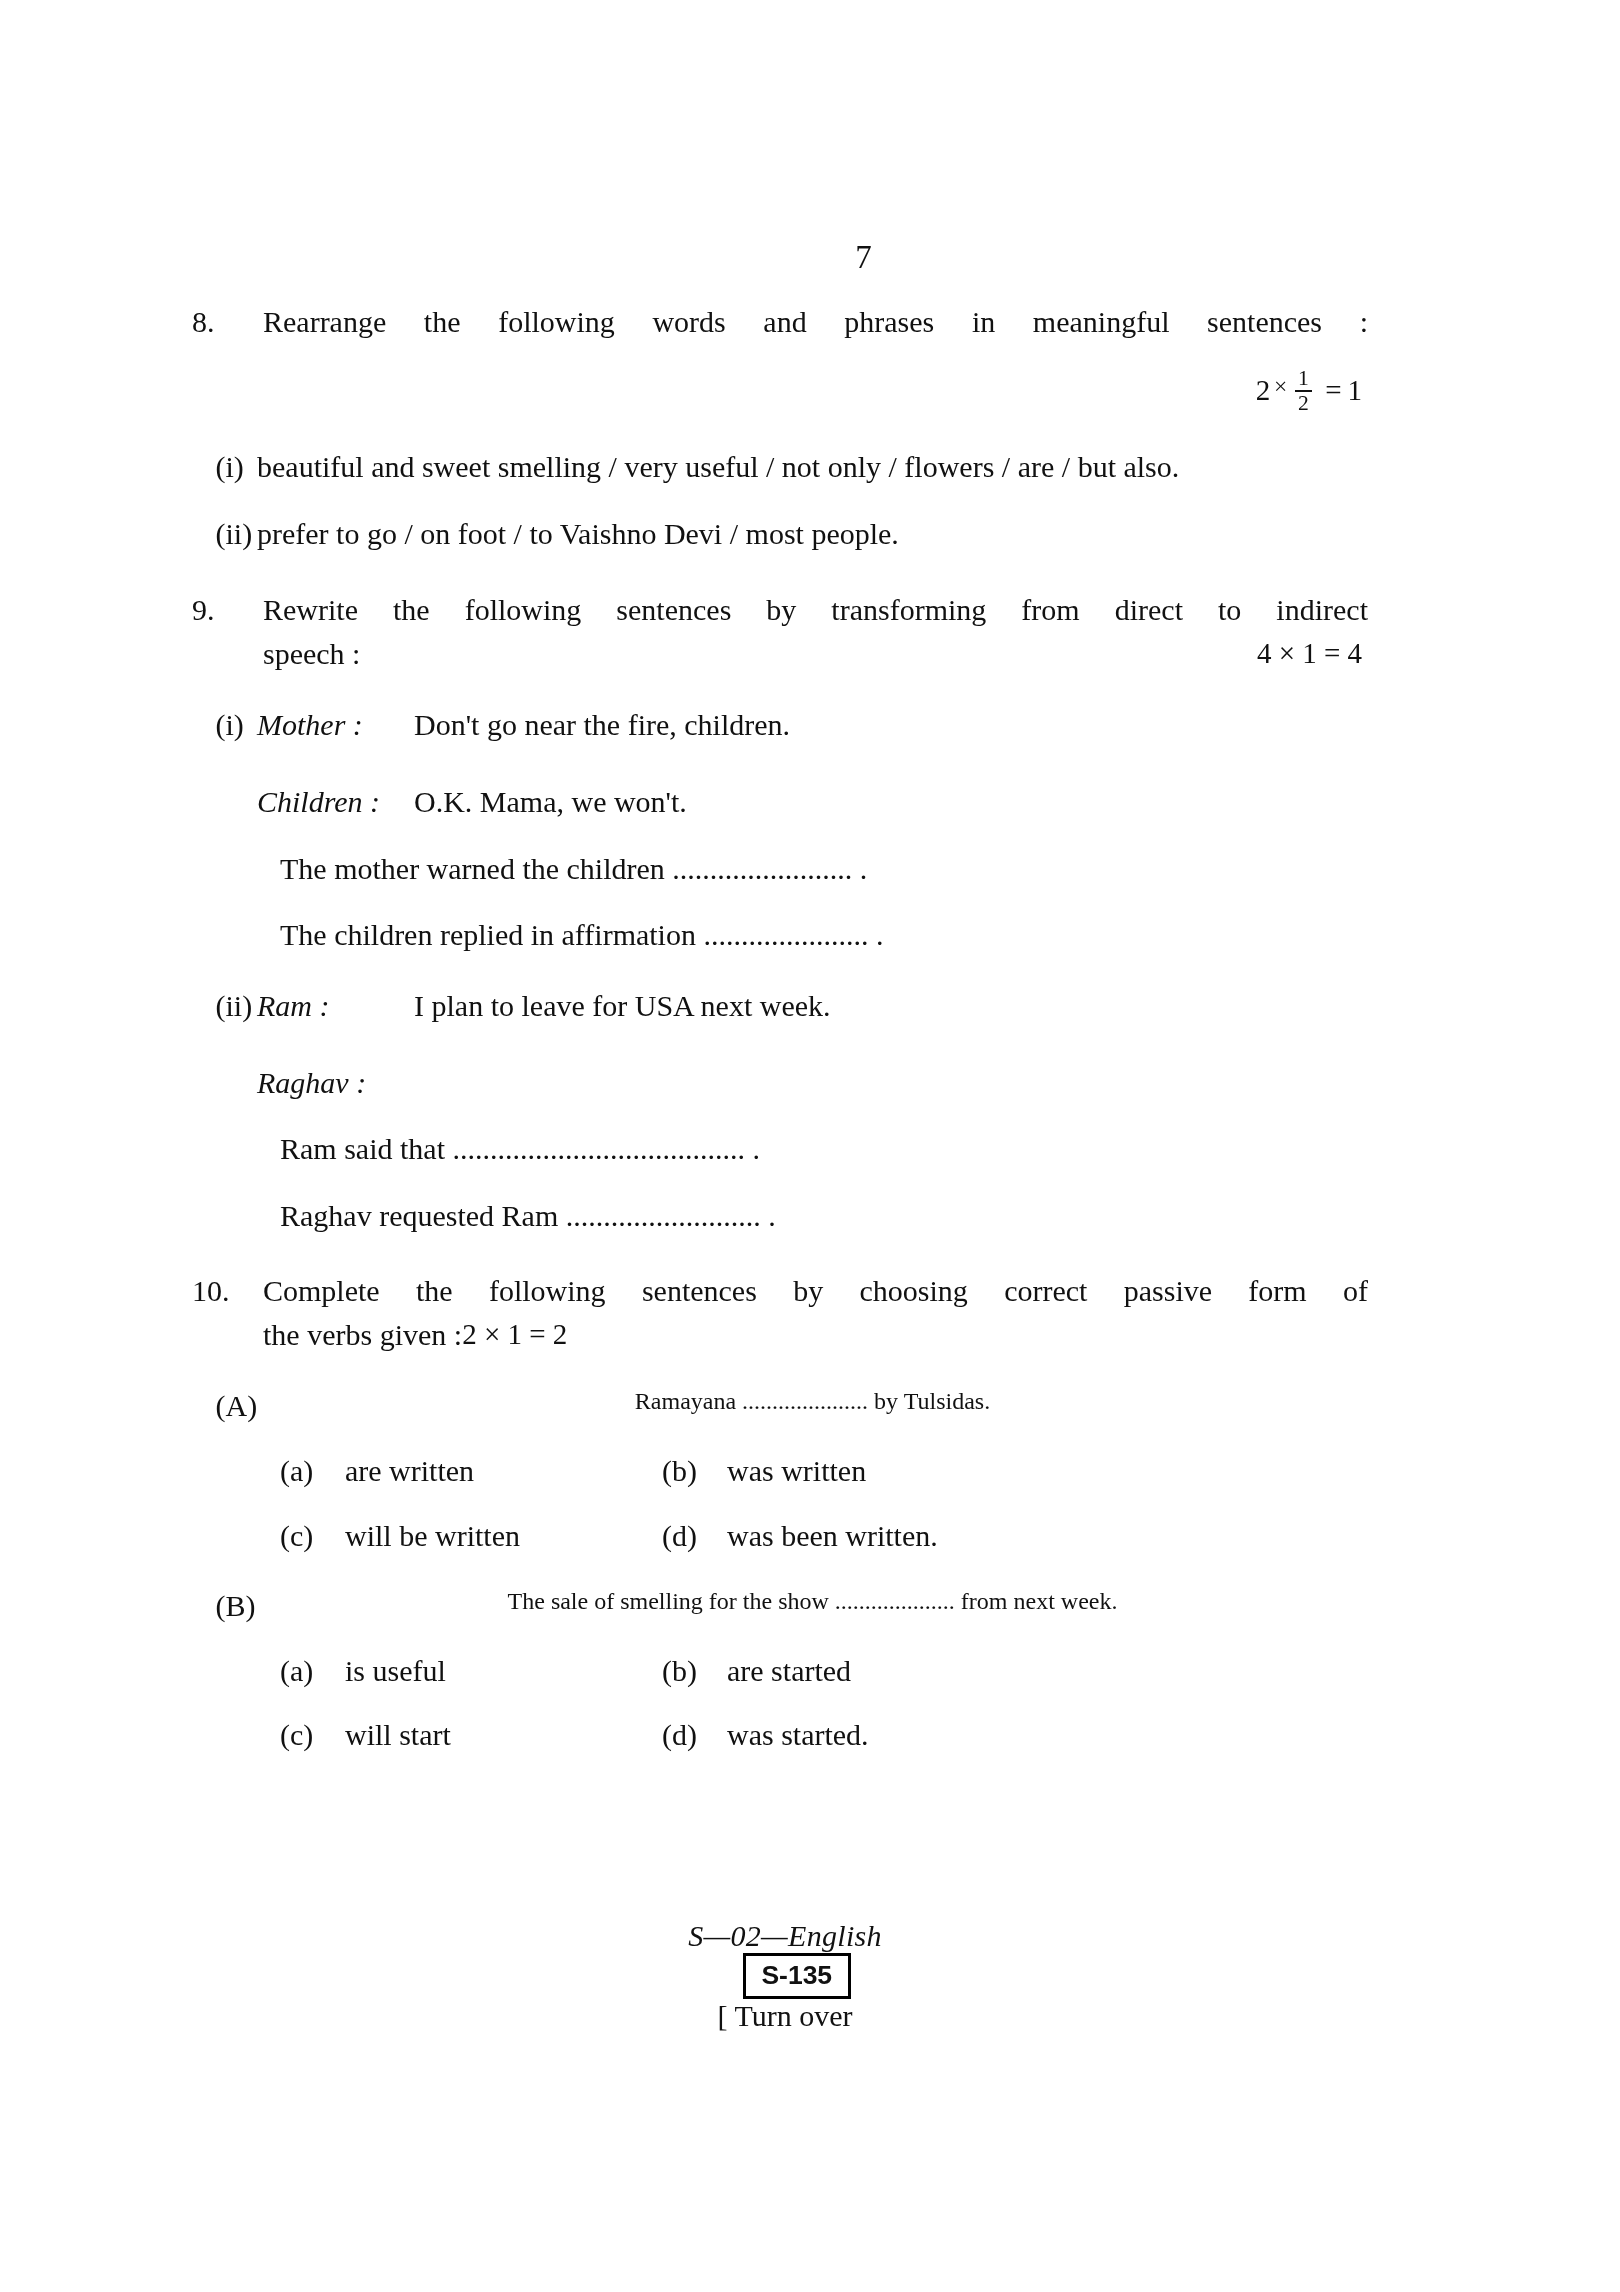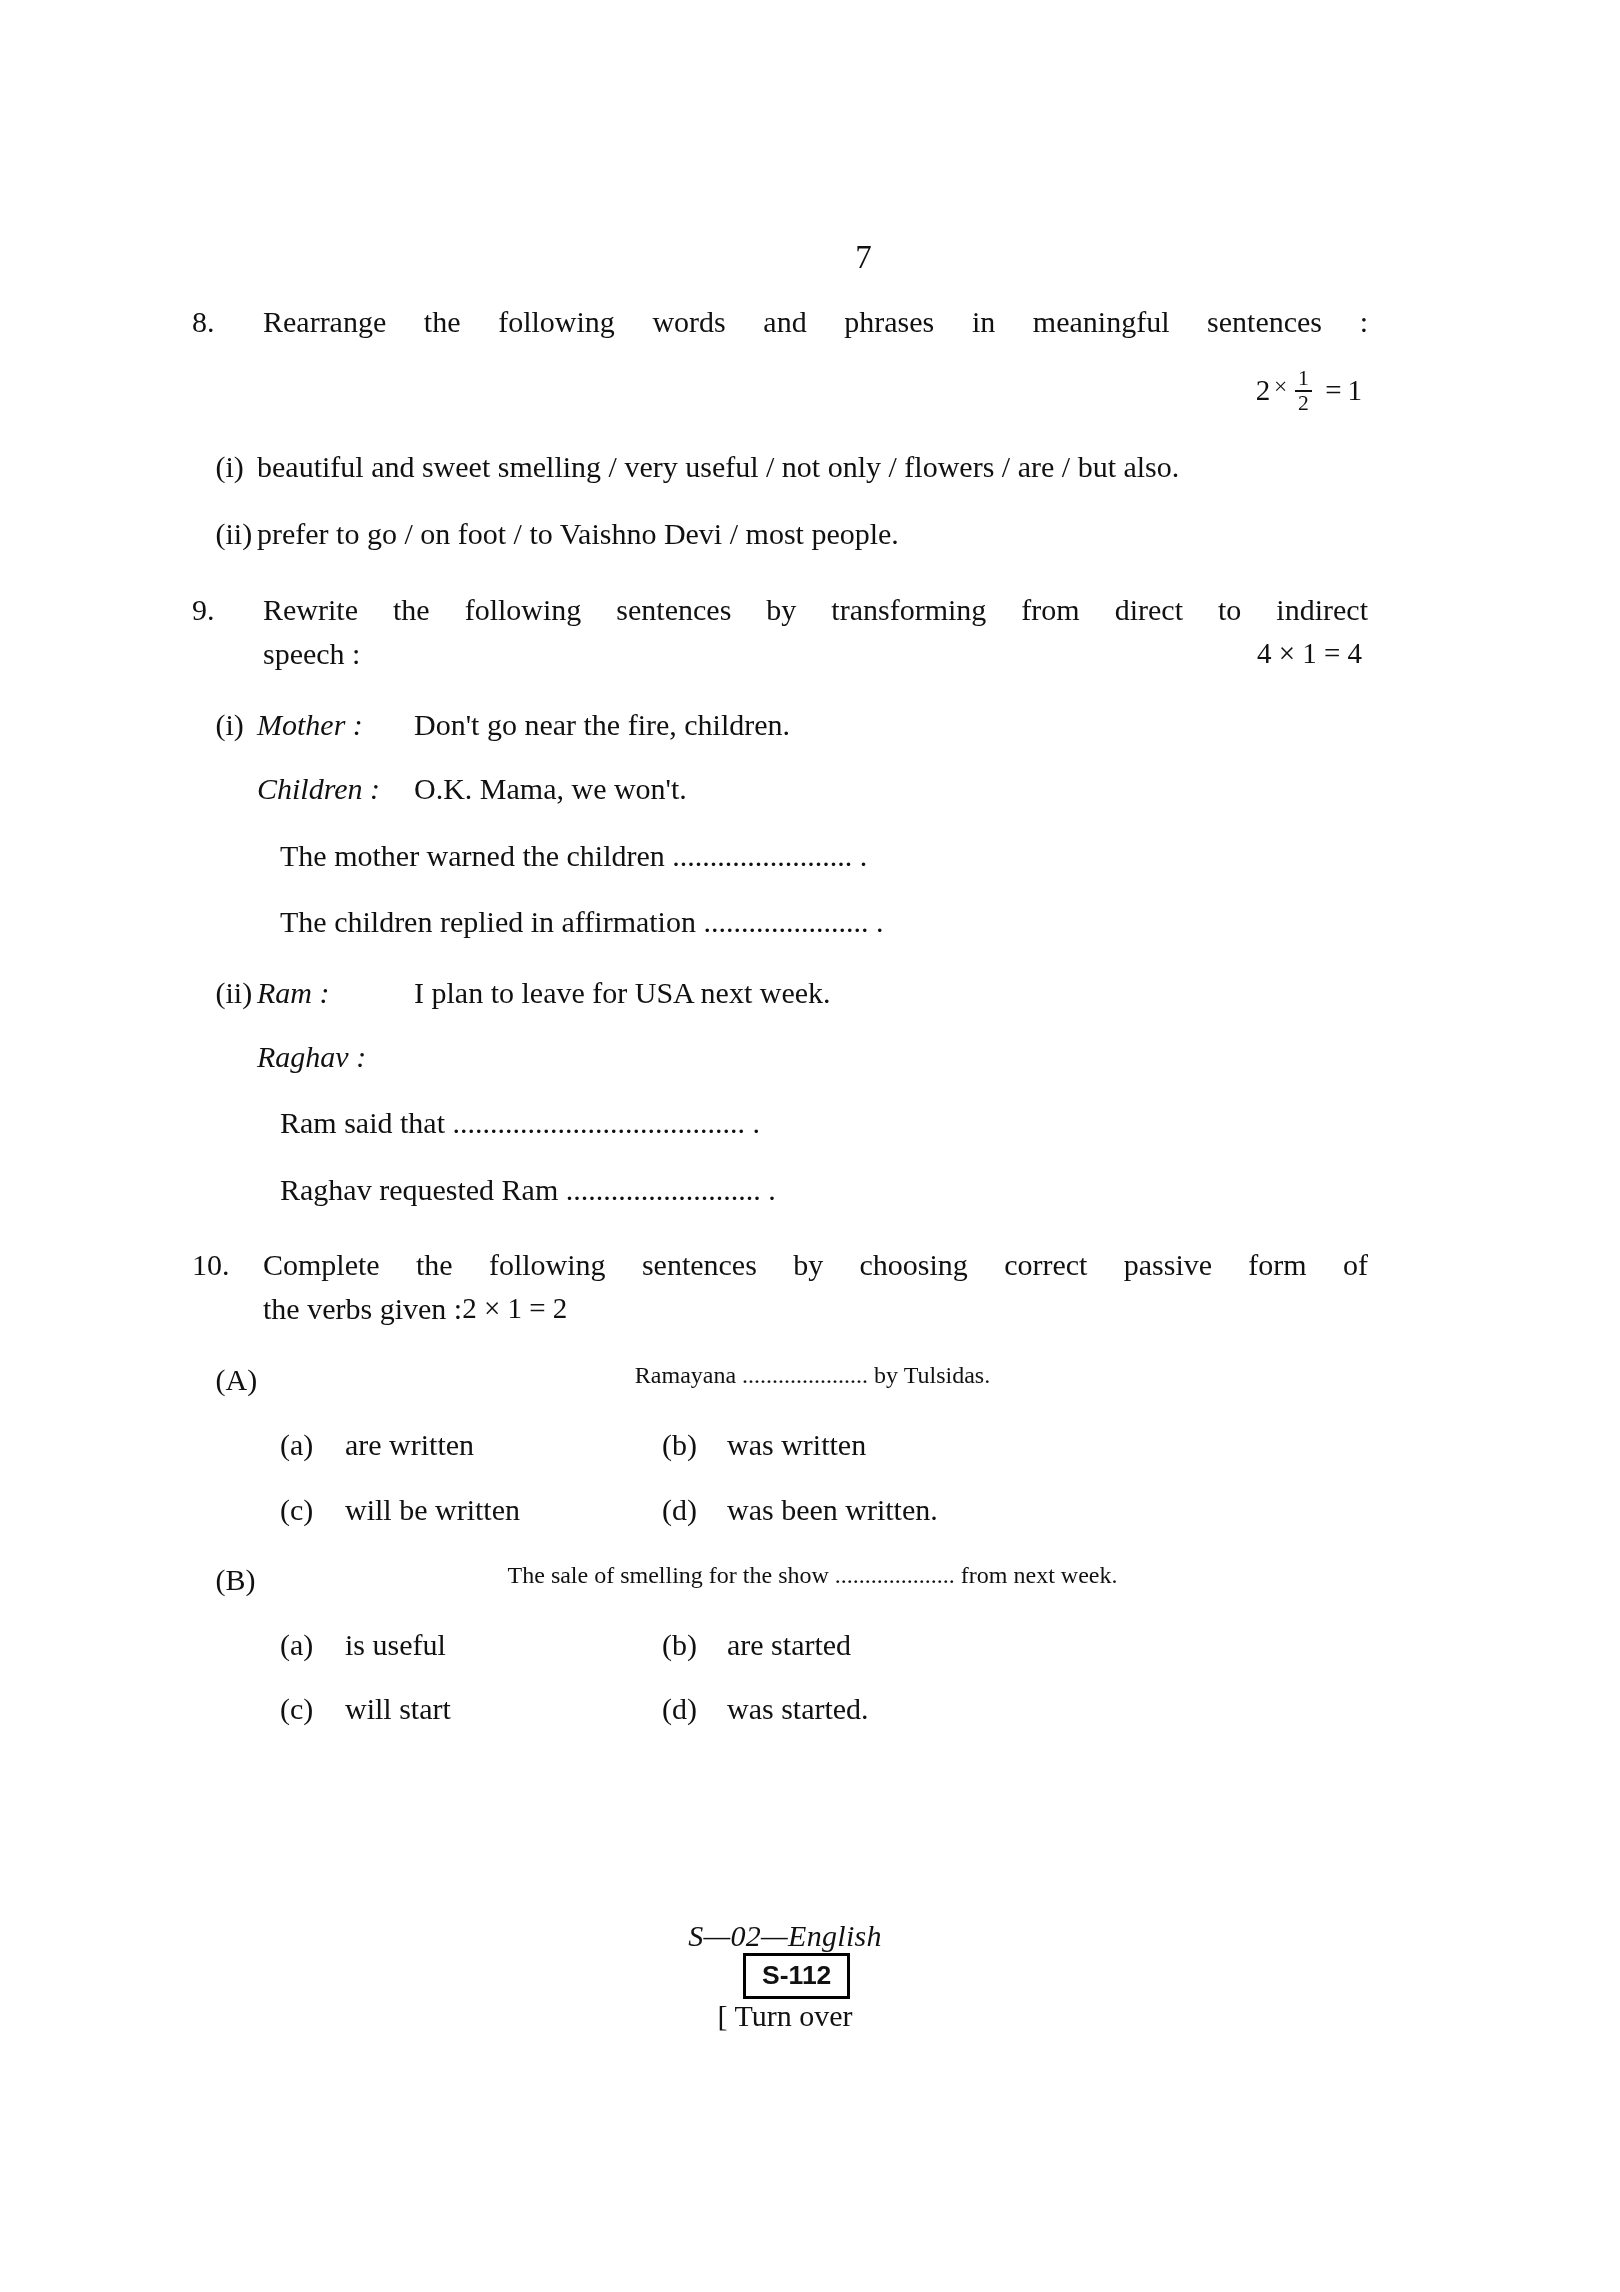--- a/index.html
+++ b/index.html
@@ -108,21 +108,21 @@
   .sub-text {
     flex: 1 1 auto;
     font-size: 30px;
     line-height: 1.52;
   }
 
   
   .dlg-row {
     display: flex;
     align-items: flex-start;
-    margin-top: 19px;
+    margin-top: 32px;
   }
   .dlg-indent {
     width: 65px;
     flex: 0 0 65px;
     font-size: 30px;
     line-height: 1.5;
     padding-left: 23.5px;
     box-sizing: border-box;
   }
   .speaker {
@@ -345,18 +345,18 @@
       <div class="opt opt-b">
         <span class="opt-key">(d)</span>
         <span class="opt-val">was started.</span>
       </div>
     </div>
 
   </div>
 
   <div class="footer">
     <div class="footer-left">S—02—English</div>
-    <div class="footer-code">S-112</div>
+    <div class="footer-code">S-135</div>
     <div class="footer-right">[ Turn over</div>
   </div>
 
 </div>
 
 
 </body></html>

